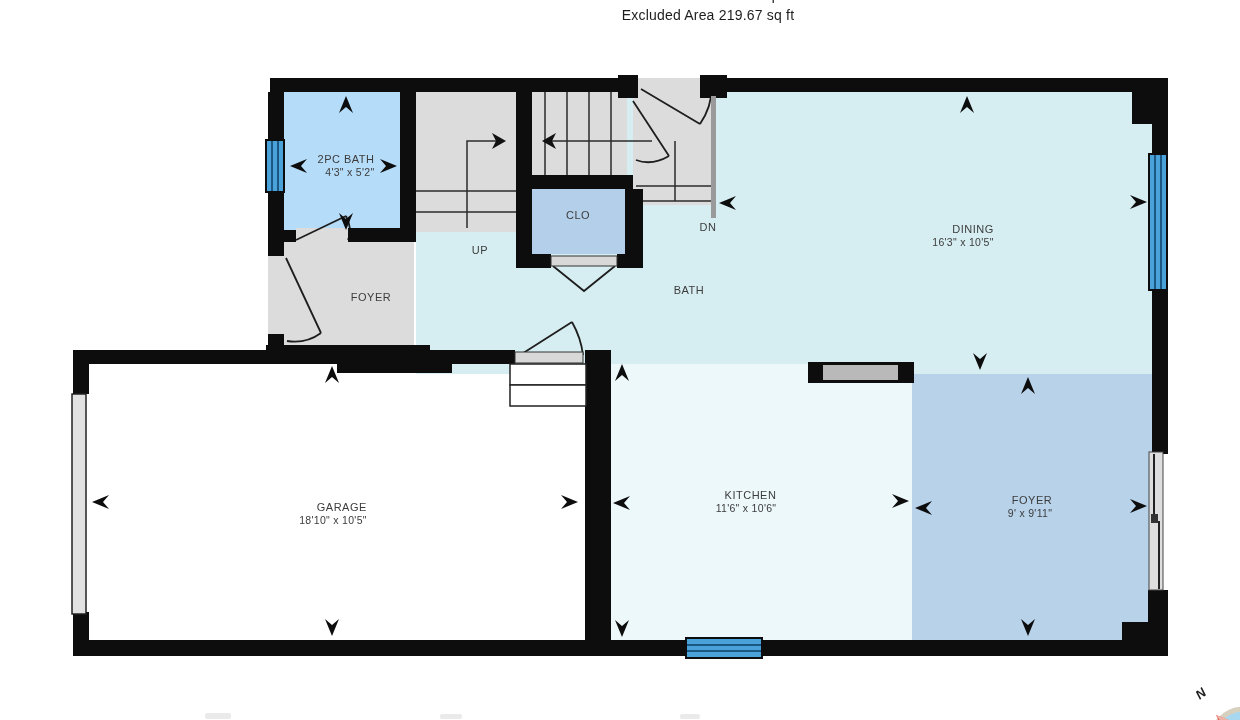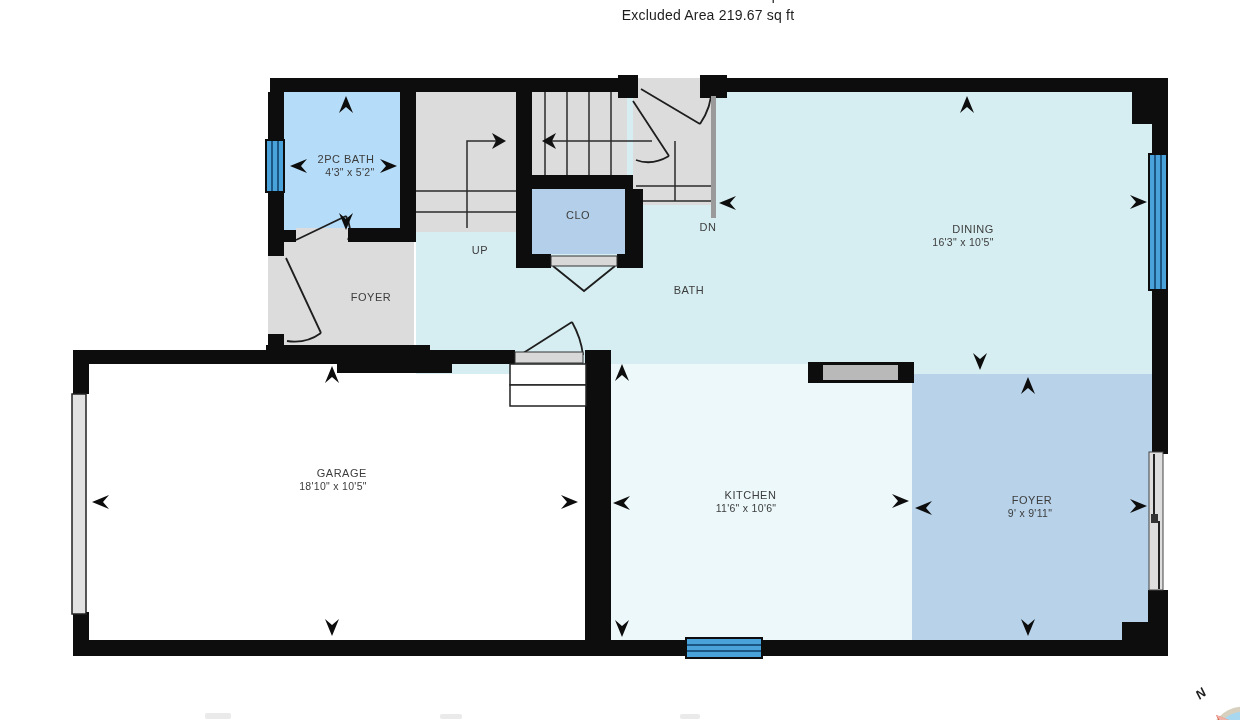--- a/index.html
+++ b/index.html
@@ -167,21 +167,21 @@
   <div class="room-label" style="left:708px;top:227px">
     <div>DN</div>
   </div>
   <div class="room-label" style="left:689px;top:290px">
     <div>BATH</div>
   </div>
   <div class="room-label" style="left:963px;top:236px">
     <div>DINING</div>
     <div class="dims">16'3" x 10'5"</div>
   </div>
-  <div class="room-label" style="left:333px;top:480px">
+  <div class="room-label" style="left:333px;top:514px">
     <div>GARAGE</div>
     <div class="dims">18'10" x 10'5"</div>
   </div>
   <div class="room-label" style="left:746px;top:502px">
     <div>KITCHEN</div>
     <div class="dims">11'6" x 10'6"</div>
   </div>
   <div class="room-label" style="left:1030px;top:507px">
     <div>FOYER</div>
     <div class="dims">9' x 9'11"</div>

